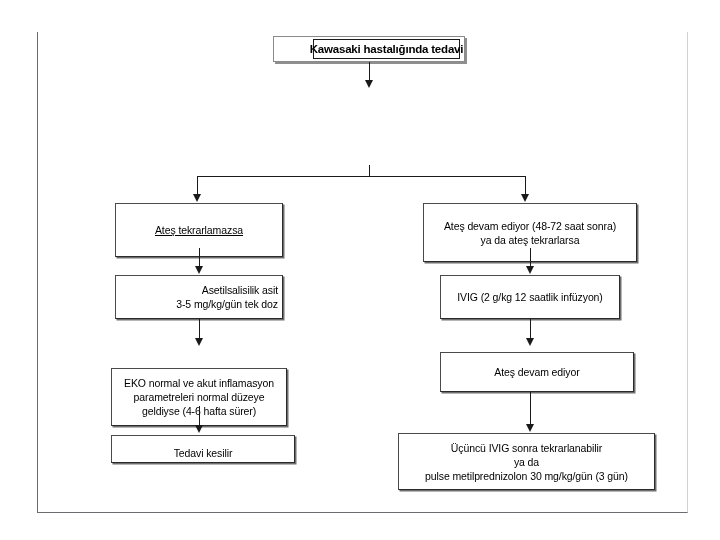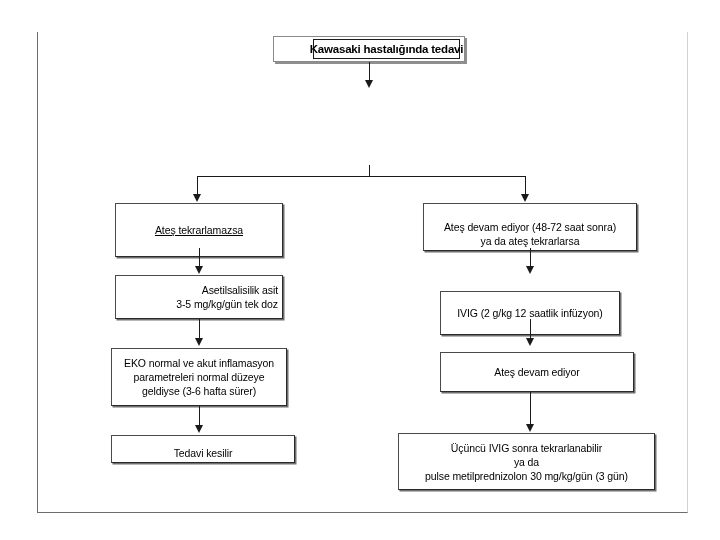--- a/index.html
+++ b/index.html
@@ -113,47 +113,47 @@
   <div class="hline" style="left:197px; top:176px; width:329px;"></div>
   <div class="vline" style="left:197px; top:176px; height:20px;"></div>
   <div class="arrowhead" style="left:192.5px; top:194px;"></div>
   <div class="vline" style="left:525px; top:176px; height:20px;"></div>
   <div class="arrowhead" style="left:520.5px; top:194px;"></div>
 
   <div class="node" style="left:115px; top:203px; width:168px; height:54px;text-decoration:underline;">
     <span class="ln">Ateş tekrarlamazsa</span>
   </div>
 
-  <div class="node" style="left:423px; top:203px; width:214px; height:48px;justify-content:flex-end;">
+  <div class="node" style="left:423px; top:203px; width:214px; height:59px;">
     <span class="ln">Ateş devam ediyor (48-72 saat sonra)</span>
     <span class="ln">ya da ateş tekrarlarsa</span>
   </div>
 
   <div class="vline" style="left:199px; top:248px; height:20px;"></div>
   <div class="arrowhead" style="left:194.5px; top:266px;"></div>
 
   <div class="node" style="left:115px; top:275px; width:168px; height:44px;align-items:flex-end;">
     <span class="ln">Asetilsalisilik asit</span>
     <span class="ln">3-5 mg/kg/gün tek doz</span>
   </div>
 
   <div class="vline" style="left:530px; top:248px; height:20px;"></div>
   <div class="arrowhead" style="left:525.5px; top:266px;"></div>
 
-  <div class="node" style="left:440px; top:275px; width:180px; height:44px;margin-top:16px;">
+  <div class="node" style="left:440px; top:275px; width:180px; height:44px;">
     <span class="ln">IVIG (2 g/kg 12 saatlik infüzyon)</span>
   </div>
 
   <div class="vline" style="left:199px; top:319px; height:21px;"></div>
   <div class="arrowhead" style="left:194.5px; top:338px;"></div>
 
-  <div class="node" style="left:111px; top:348px; width:176px; height:58px;">
+  <div class="node" style="left:111px; top:368px; width:176px; height:58px;">
     <span class="ln">EKO normal ve akut inflamasyon</span>
     <span class="ln">parametreleri normal düzeye</span>
-    <span class="ln">geldiyse (3-6 hafta sürer)</span>
+    <span class="ln">geldiyse (4-6 hafta sürer)</span>
   </div>
 
   <div class="vline" style="left:530px; top:319px; height:21px;"></div>
   <div class="arrowhead" style="left:525.5px; top:338px;"></div>
 
   <div class="node" style="left:440px; top:352px; width:194px; height:40px;">
     <span class="ln">Ateş devam ediyor</span>
   </div>
 
   <div class="vline" style="left:199px; top:406px; height:21px;"></div>

